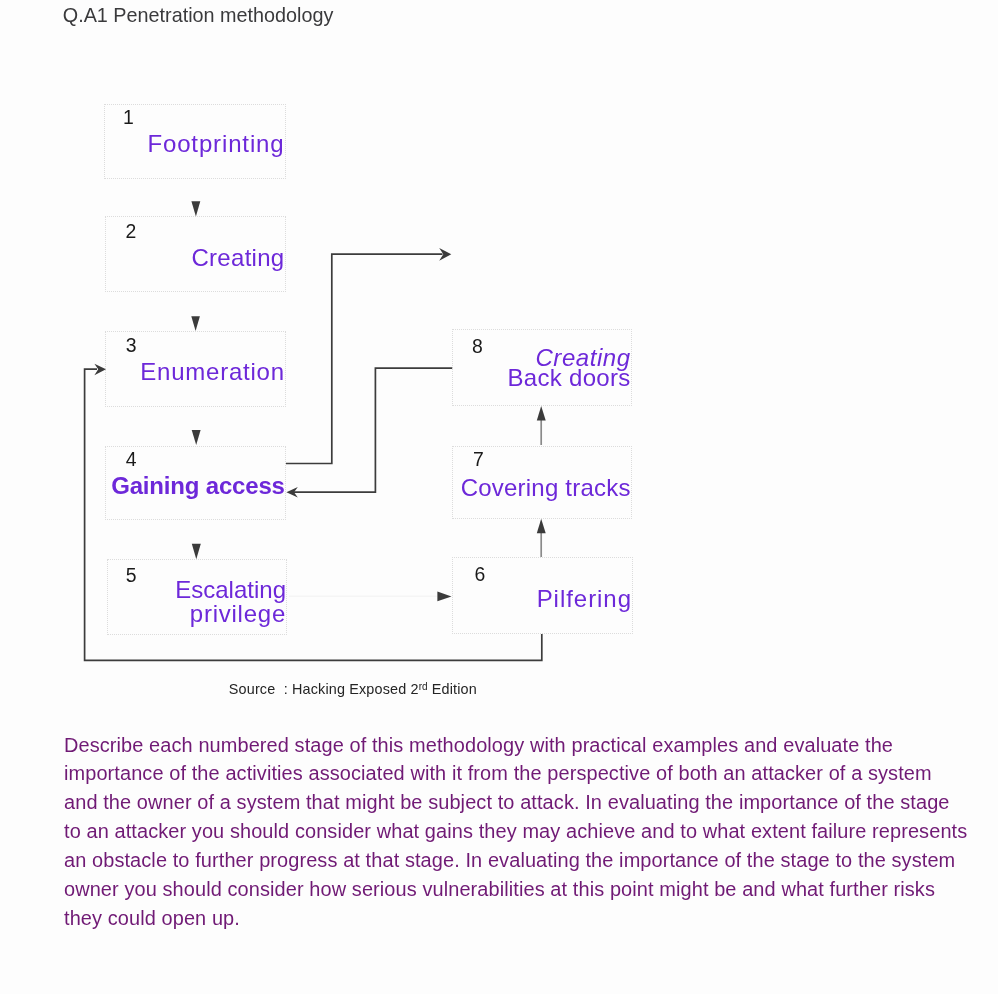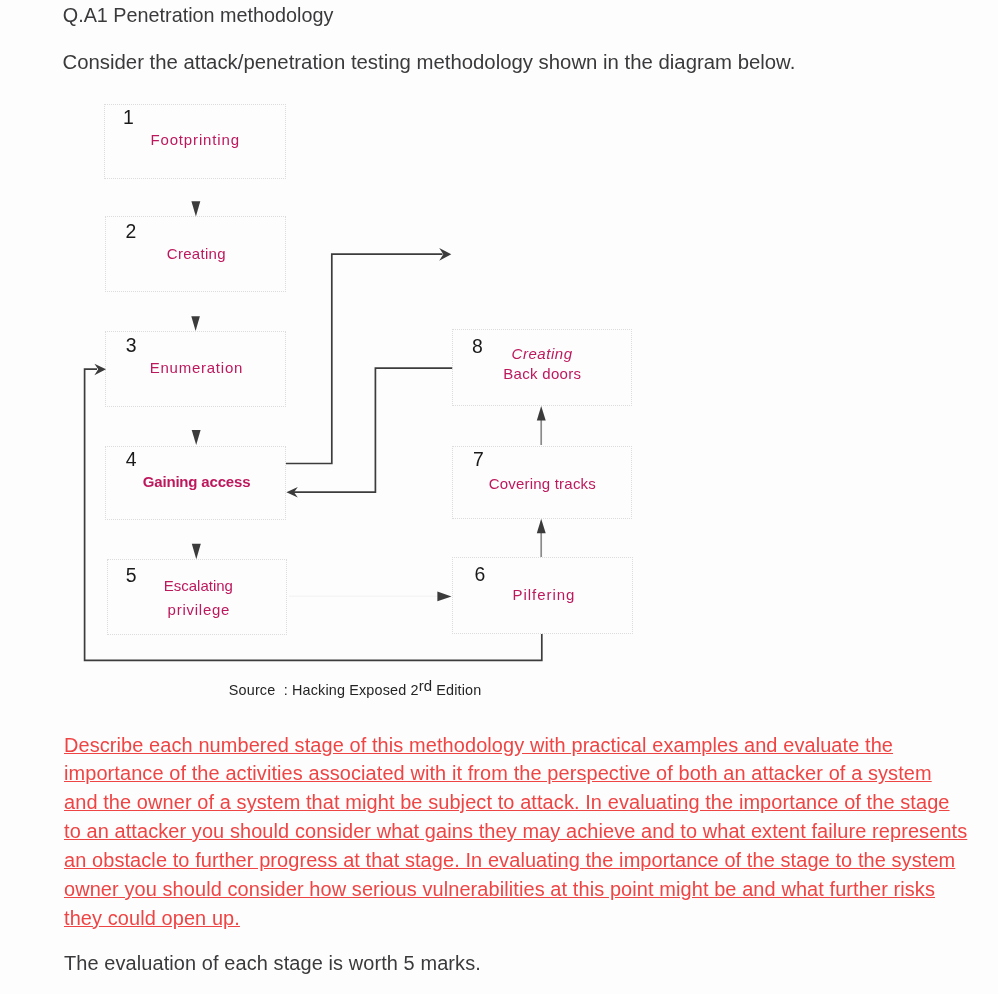--- a/index.html
+++ b/index.html
@@ -6,41 +6,40 @@
   html,body{margin:0;padding:0;background:#fdfdfd;}
   body{width:998px;height:994px;
        font-family:"Liberation Sans",sans-serif;
        color:#3a3a3c;overflow:hidden;}
   .page{position:relative;width:998px;height:757px;background:#fdfdfd;}
   .abs{position:absolute;white-space:pre;}
 
   #heading{left:62.8px;top:4px;font-size:19.8px;color:#3a3a3c;}
   #intro{left:62.5px;top:50.5px;font-size:20.35px;color:#3a3a3c;}
 
-  #body-block{left:64px;top:730.5px;font-size:19.95px;line-height:28.85px;color:#ef4444;letter-spacing:.1px;text-decoration:underline;}
+  #body-block{left:64px;top:730.5px;font-size:19.95px;line-height:28.85px;color:#701a75;letter-spacing:.1px;}
   #closing{left:64px;top:952px;font-size:19.95px;color:#3a3a3c;letter-spacing:.1px;}
 
   
   #diagram{left:0;top:0;width:998px;height:720px;}
   .node{position:absolute;box-sizing:border-box;background:transparent;border:1px dotted #dcdcdc;}
   .node .num{position:absolute;font-size:19.4px;color:#1a1a1a;line-height:1;}
-  .node .lbl{position:absolute;left:0;width:100%;text-align:center;font-size:15px;
-             color:#be185d;line-height:1;}
+  .node .lbl{position:absolute;left:0;width:100%;text-align:right;font-size:24px;
+             color:#6d28d9;line-height:1;}
   #caption{left:228.8px;top:681.3px;text-align:left;white-space:pre;
            font-family:"Liberation Sans",sans-serif;font-size:14.4px;letter-spacing:.16px;color:#242424;}
-  #caption sup{font-size:15px;vertical-align:baseline;position:relative;top:-4.3px;letter-spacing:0;margin-top:40px;}
+  #caption sup{font-size:10px;vertical-align:baseline;position:relative;top:-4.3px;letter-spacing:0;margin-top:40px;}
   svg.wires{position:absolute;left:0;top:0;width:998px;height:720px;overflow:visible;}
 </style>
 </head>
 <body>
 
 <div class="page">
 
   <div class="abs" id="heading">Q.A1 Penetration methodology</div>
-  <div class="abs" id="intro">Consider the attack/penetration testing methodology shown in the diagram below.</div>
 
   <div class="abs" id="diagram">
 
     <div class="node" id="node1" style="left:104px;top:104px;width:181.5px;height:74.5px;">
       <span class="num" style="left:18.1px;top:2.8px;">1</span>
       <span class="lbl" style="top:26.6px;letter-spacing:.86px;text-indent:.86px;">Footprinting</span>
     </div>
 
     <div class="node" id="node2" style="left:104.5px;top:216.4px;width:181px;height:75.8px;">
       <span class="num" style="left:20.1px;top:4.5px;">2</span>
@@ -119,14 +118,13 @@
     <div class="abs" id="caption"><span>Source  : Hacking Exposed 2</span><sup>rd</sup><span> Edition</span></div>
   </div>
 
   <div class="abs" id="body-block">Describe each numbered stage of this methodology with practical examples and evaluate the
 importance of the activities associated with it from the perspective of both an attacker of a system
 and the owner of a system that might be subject to attack. In evaluating the importance of the stage
 to an attacker you should consider what gains they may achieve and to what extent failure represents
 an obstacle to further progress at that stage. In evaluating the importance of the stage to the system
 owner you should consider how serious vulnerabilities at this point might be and what further risks
 they could open up.</div>
-  <div class="abs" id="closing">The evaluation of each stage is worth 5 marks.</div>
 </div>
 
 </body></html>

